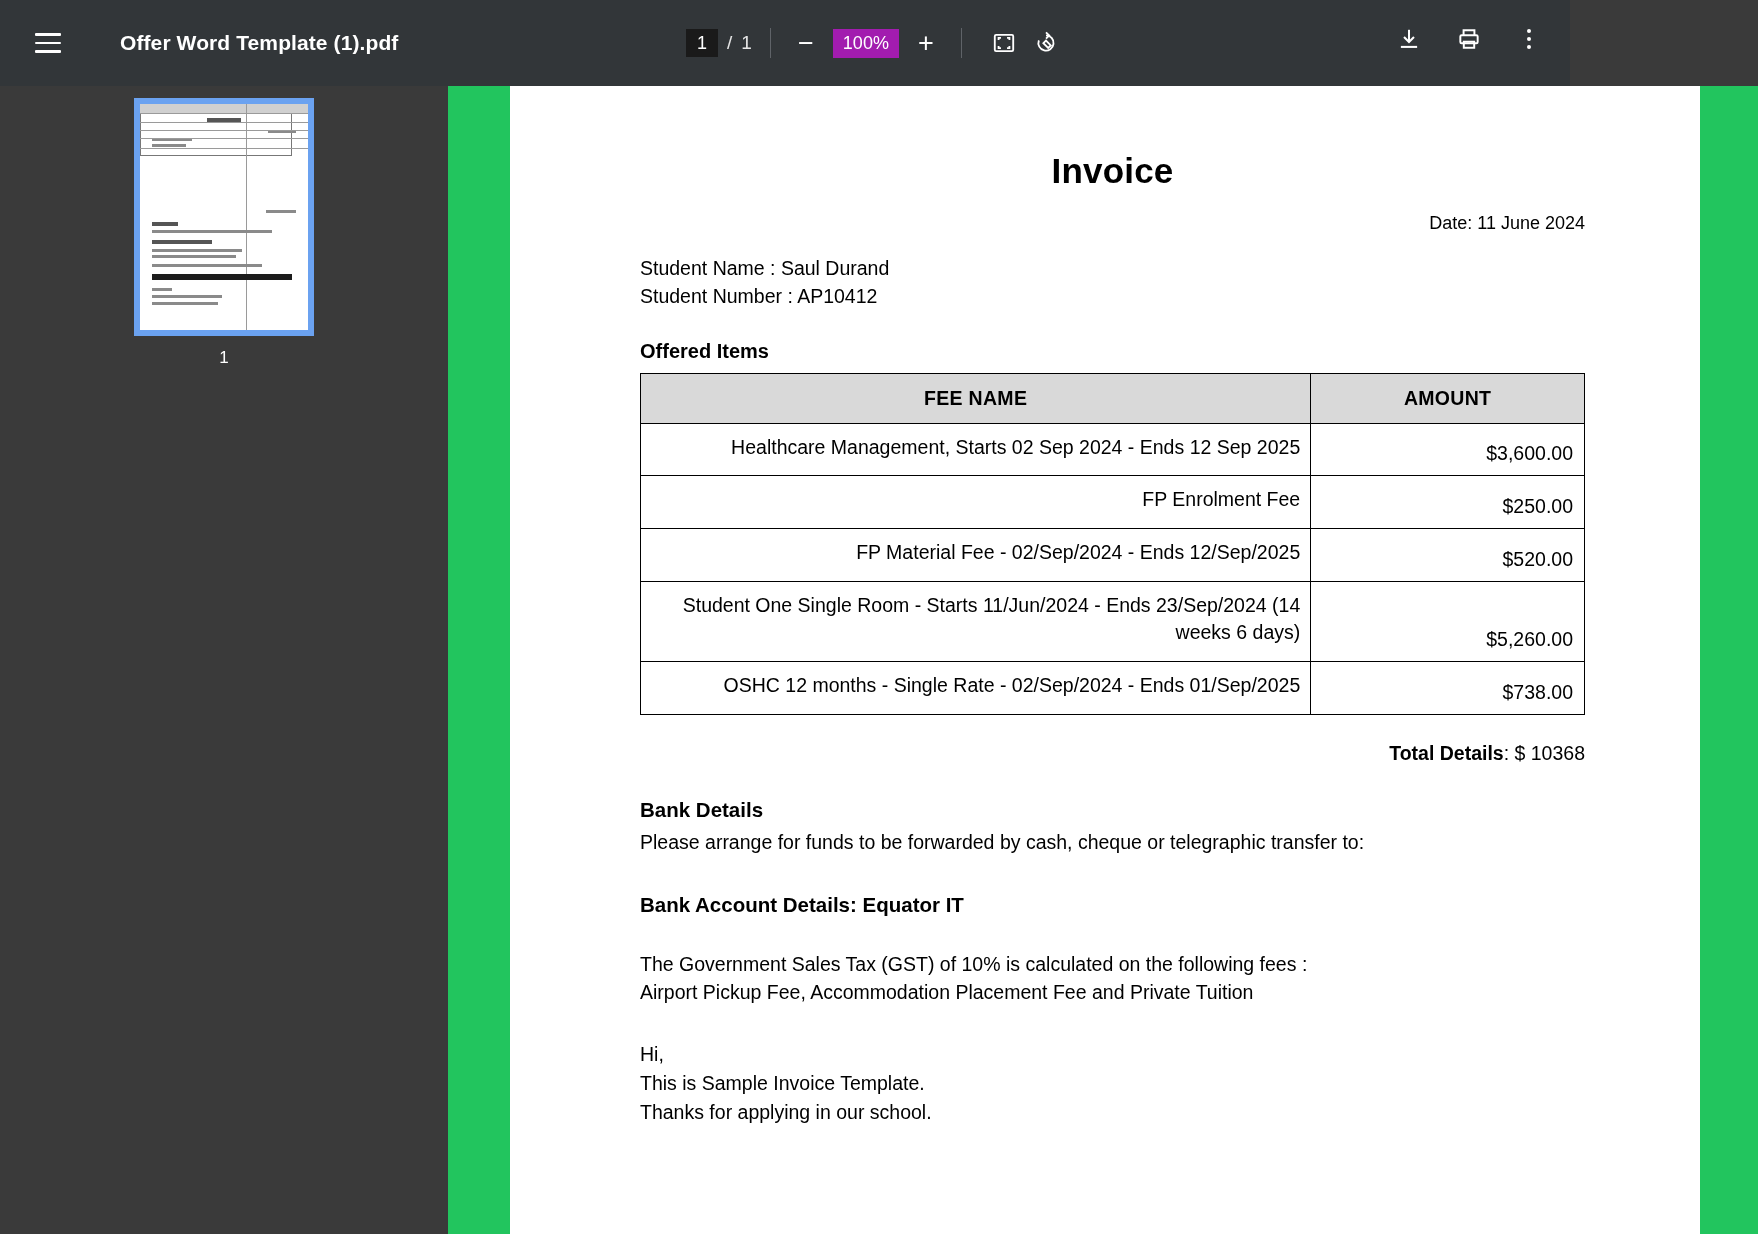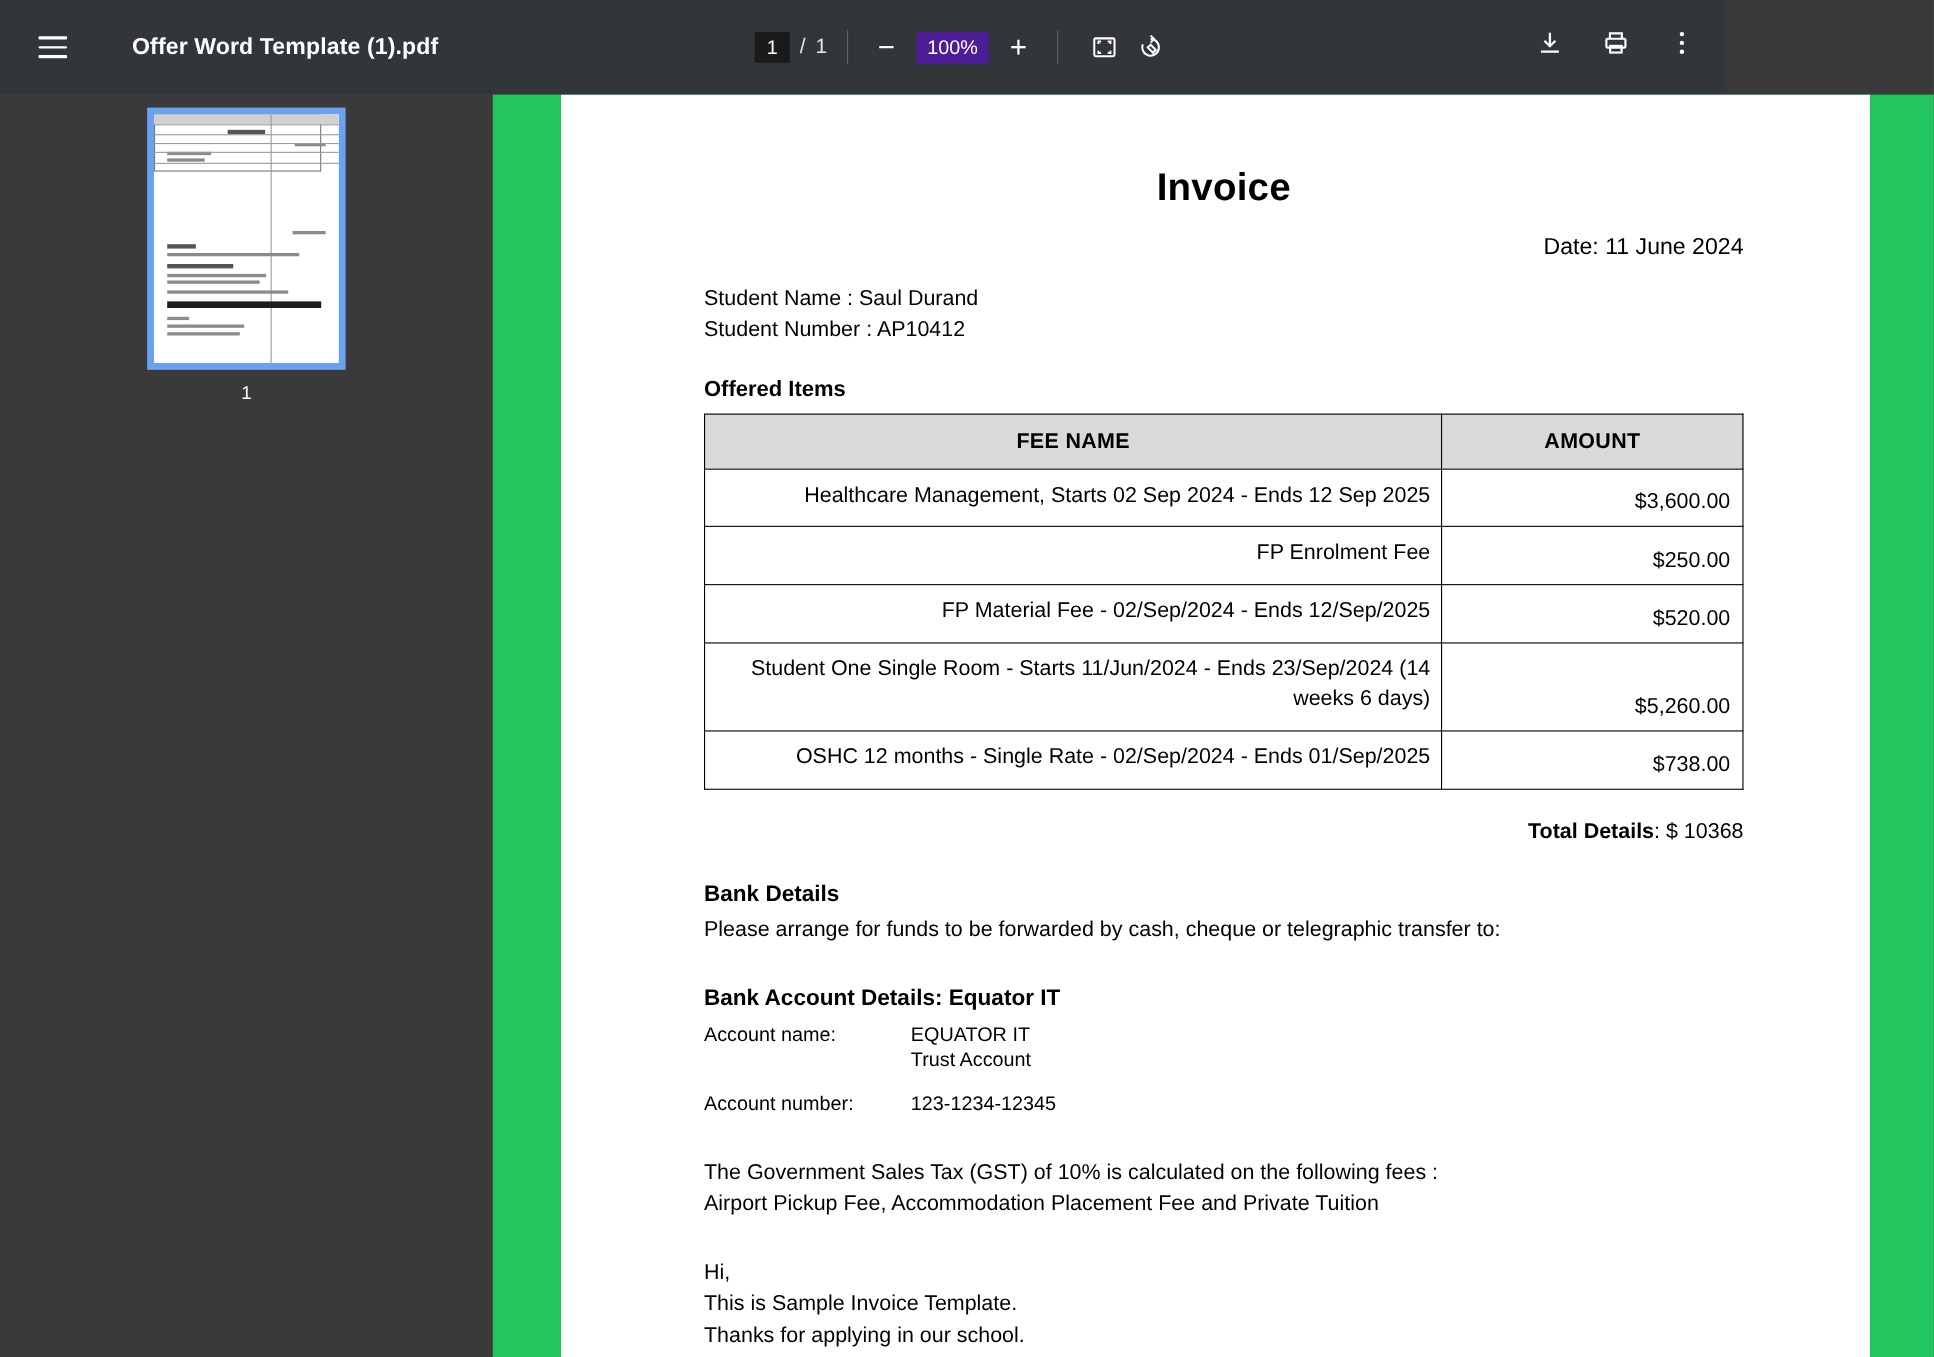--- a/index.html
+++ b/index.html
@@ -74,21 +74,21 @@
   .zoom-btn {
     width: 34px; height: 34px;
     display: flex; align-items: center; justify-content: center;
     cursor: pointer;
     font-size: 27px;
     line-height: 1;
     color: #fff;
     user-select: none;
   }
   #zoom-value {
-    background: #4c1d95;
+    background: #a21caf;
     color: #fff;
     font-size: 18px;
     padding: 4px 10px;
     margin: 0 10px;
     min-width: 56px;
     text-align: center;
   }
   #fit-btn, #rotate-btn {
     width: 36px; height: 36px;
     display: flex; align-items: center; justify-content: center;
@@ -191,21 +191,21 @@
   }
   .doc-title {
     text-align: center;
     font-size: 35px;
     font-weight: bold;
     margin-top: 65px;
     letter-spacing: .2px;
   }
   .doc-date {
     text-align: right;
-    font-size: 21px;
+    font-size: 18px;
     margin-top: 22px;
   }
   .stu-line {
     font-size: 19.5px;
     margin-top: 0;
     line-height: 1.45;
   }
   .stu-block { margin-top: 20px; }
   .section-h {
     font-size: 20px;
@@ -442,35 +442,20 @@
 
       <div class="total-row">
         <b>Total Details</b><span>: $ 10368</span>
       </div>
 
       <div class="bank-h">Bank Details</div>
       <div class="para">Please arrange for funds to be forwarded by cash, cheque or telegraphic transfer to:</div>
 
       <div class="acct-h">Bank Account Details: Equator IT</div>
 
-      <table class="acct-table">
-        <tbody>
-            <tr>
-          <td class="k">Account name:</td>
-          <td>
-            <div>EQUATOR IT</div>
-            <div>Trust Account</div>
-          </td>
-        </tr>
-        <tr>
-          <td class="k" style="padding-top:12px">Account number:</td>
-          <td style="padding-top:12px">123-1234-12345</td>
-        </tr>
-      </tbody>
-        </table>
 
       <div class="gst-block">
         <div class="gst-line">The Government Sales Tax (GST) of 10% is calculated on the following fees :</div>
         <div class="gst-line">Airport Pickup Fee, Accommodation Placement Fee and Private Tuition</div>
       </div>
 
       <div class="closing">
         <div>Hi,</div>
         <div>This is Sample Invoice Template.</div>
         <div>Thanks for applying in our school.</div>

